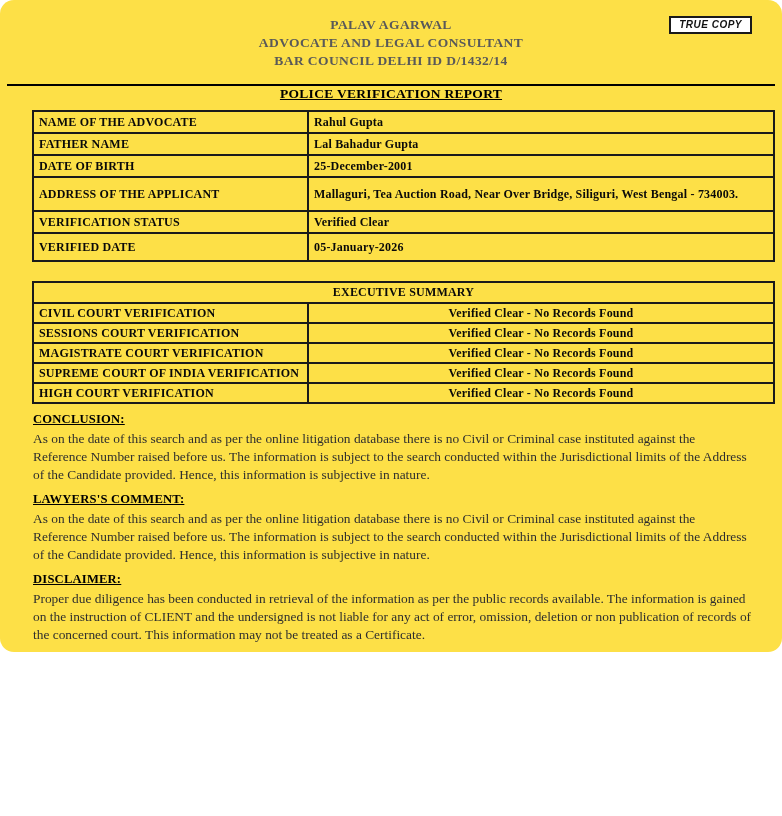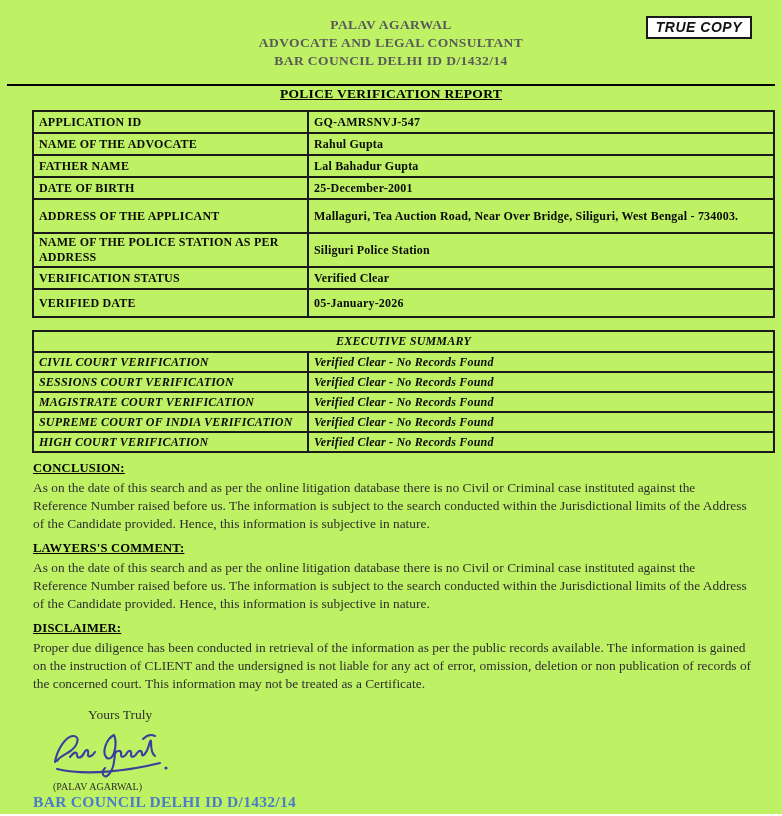--- a/index.html
+++ b/index.html
@@ -5,24 +5,25 @@
   :root {
     --header-gray: #595959;
     --accent-blue: #4a7cc7;
     --ink-blue: #3c3e9e;
   }
   * { box-sizing: border-box; margin: 0; padding: 0; }
   html, body { background: #ffffff; }
   .page {
     position: relative;
     width: 782px;
-    height: 814px;
-    background: #bef264;
+    height: 652px;
+    background: #fde047;
     font-family: "Liberation Serif", "DejaVu Serif", serif;
     overflow: hidden;
+    border-radius: 14px;
   }
 
   
   .letterhead {
     padding-top: 16px;
     text-align: center;
     color: var(--header-gray, #595959);
     font-weight: bold;
     font-size: 13.5px;
     line-height: 18px;
@@ -30,21 +31,21 @@
   }
   .stamp {
     position: absolute;
     top: 16px;
     right: 30px;
     border: 2px solid #1a1a1a;
     padding: 1px 8px 2px;
     font-family: "Liberation Sans", "DejaVu Sans", sans-serif;
     font-style: italic;
     font-weight: bold;
-    font-size: 14px;
+    font-size: 10px;
     color: #111;
     letter-spacing: 0.5px;
     background: #fff;
   }
   .rule {
     border-top: 2.5px solid #000;
     margin: 14px 7px 0 7px;
   }
 
   
@@ -58,40 +59,40 @@
   }
 
   
   table.doc-table {
     border-collapse: collapse;
     table-layout: fixed;
     width: 741px;
     margin-left: 32px;
   }
   table.details { margin-top: 8px; }
-  table.summary { margin-top: 12px; font-style: italic; }
+  table.summary { margin-top: 19px; }
   table.doc-table td {
     border: 2px solid #1a1a1a;
     font-size: 12px;
     font-weight: bold;
     color: #0a0a0a;
     padding: 1px 5px;
     vertical-align: middle;
     overflow: hidden;
     letter-spacing: 0.2px;
   }
   .r22 { height: 22px; }
   .r34 { height: 34px; }
   .r28 { height: 28px; }
   .r21 { height: 21px; }
   .r20 { height: 20px; padding-left: 46px; }
   td.va-top { vertical-align: top; padding-top: 2px; }
   td.addr-value { font-size: 11.6px; white-space: nowrap; }
   td.summary-head { text-align: center; }
-  td.summary-value { text-align: left; }
+  td.summary-value { text-align: center; }
 
   
   .sections { margin: 3px 30px 0 33px; }
   .section { margin-top: 8px; }
   .section-heading {
     font-size: 12.6px;
     font-weight: bold;
     text-decoration: underline;
     color: #000;
     letter-spacing: 0.2px;
@@ -140,42 +141,34 @@
 
   <div class="report-title">POLICE VERIFICATION REPORT</div>
 
   <table class="doc-table details">
     <colgroup>
         <col style="width:275px">
         <col style="width:466px">
       </colgroup>
     <tbody>
       <tr class="r22">
-        <td>APPLICATION ID</td>
-        <td>GQ-AMRSNVJ-547</td>
-      </tr>
-      <tr class="r22">
         <td>NAME OF THE ADVOCATE</td>
         <td>Rahul Gupta</td>
       </tr>
       <tr class="r22">
         <td>FATHER NAME</td>
         <td>Lal Bahadur Gupta</td>
       </tr>
       <tr class="r22">
         <td>DATE OF BIRTH</td>
         <td>25-December-2001</td>
       </tr>
       <tr class="r34">
         <td class="va-top">ADDRESS OF THE APPLICANT</td>
         <td class="va-top addr-value">Mallaguri, Tea Auction Road, Near Over Bridge, Siliguri, West Bengal - 734003.</td>
-      </tr>
-      <tr class="r34">
-        <td>NAME OF THE POLICE STATION AS PER ADDRESS</td>
-        <td>Siliguri Police Station</td>
       </tr>
       <tr class="r22">
         <td>VERIFICATION STATUS</td>
         <td>Verified Clear</td>
       </tr>
       <tr class="r28">
         <td>VERIFIED DATE</td>
         <td class="va-top">05-January-2026</td>
       </tr>
     </tbody>

